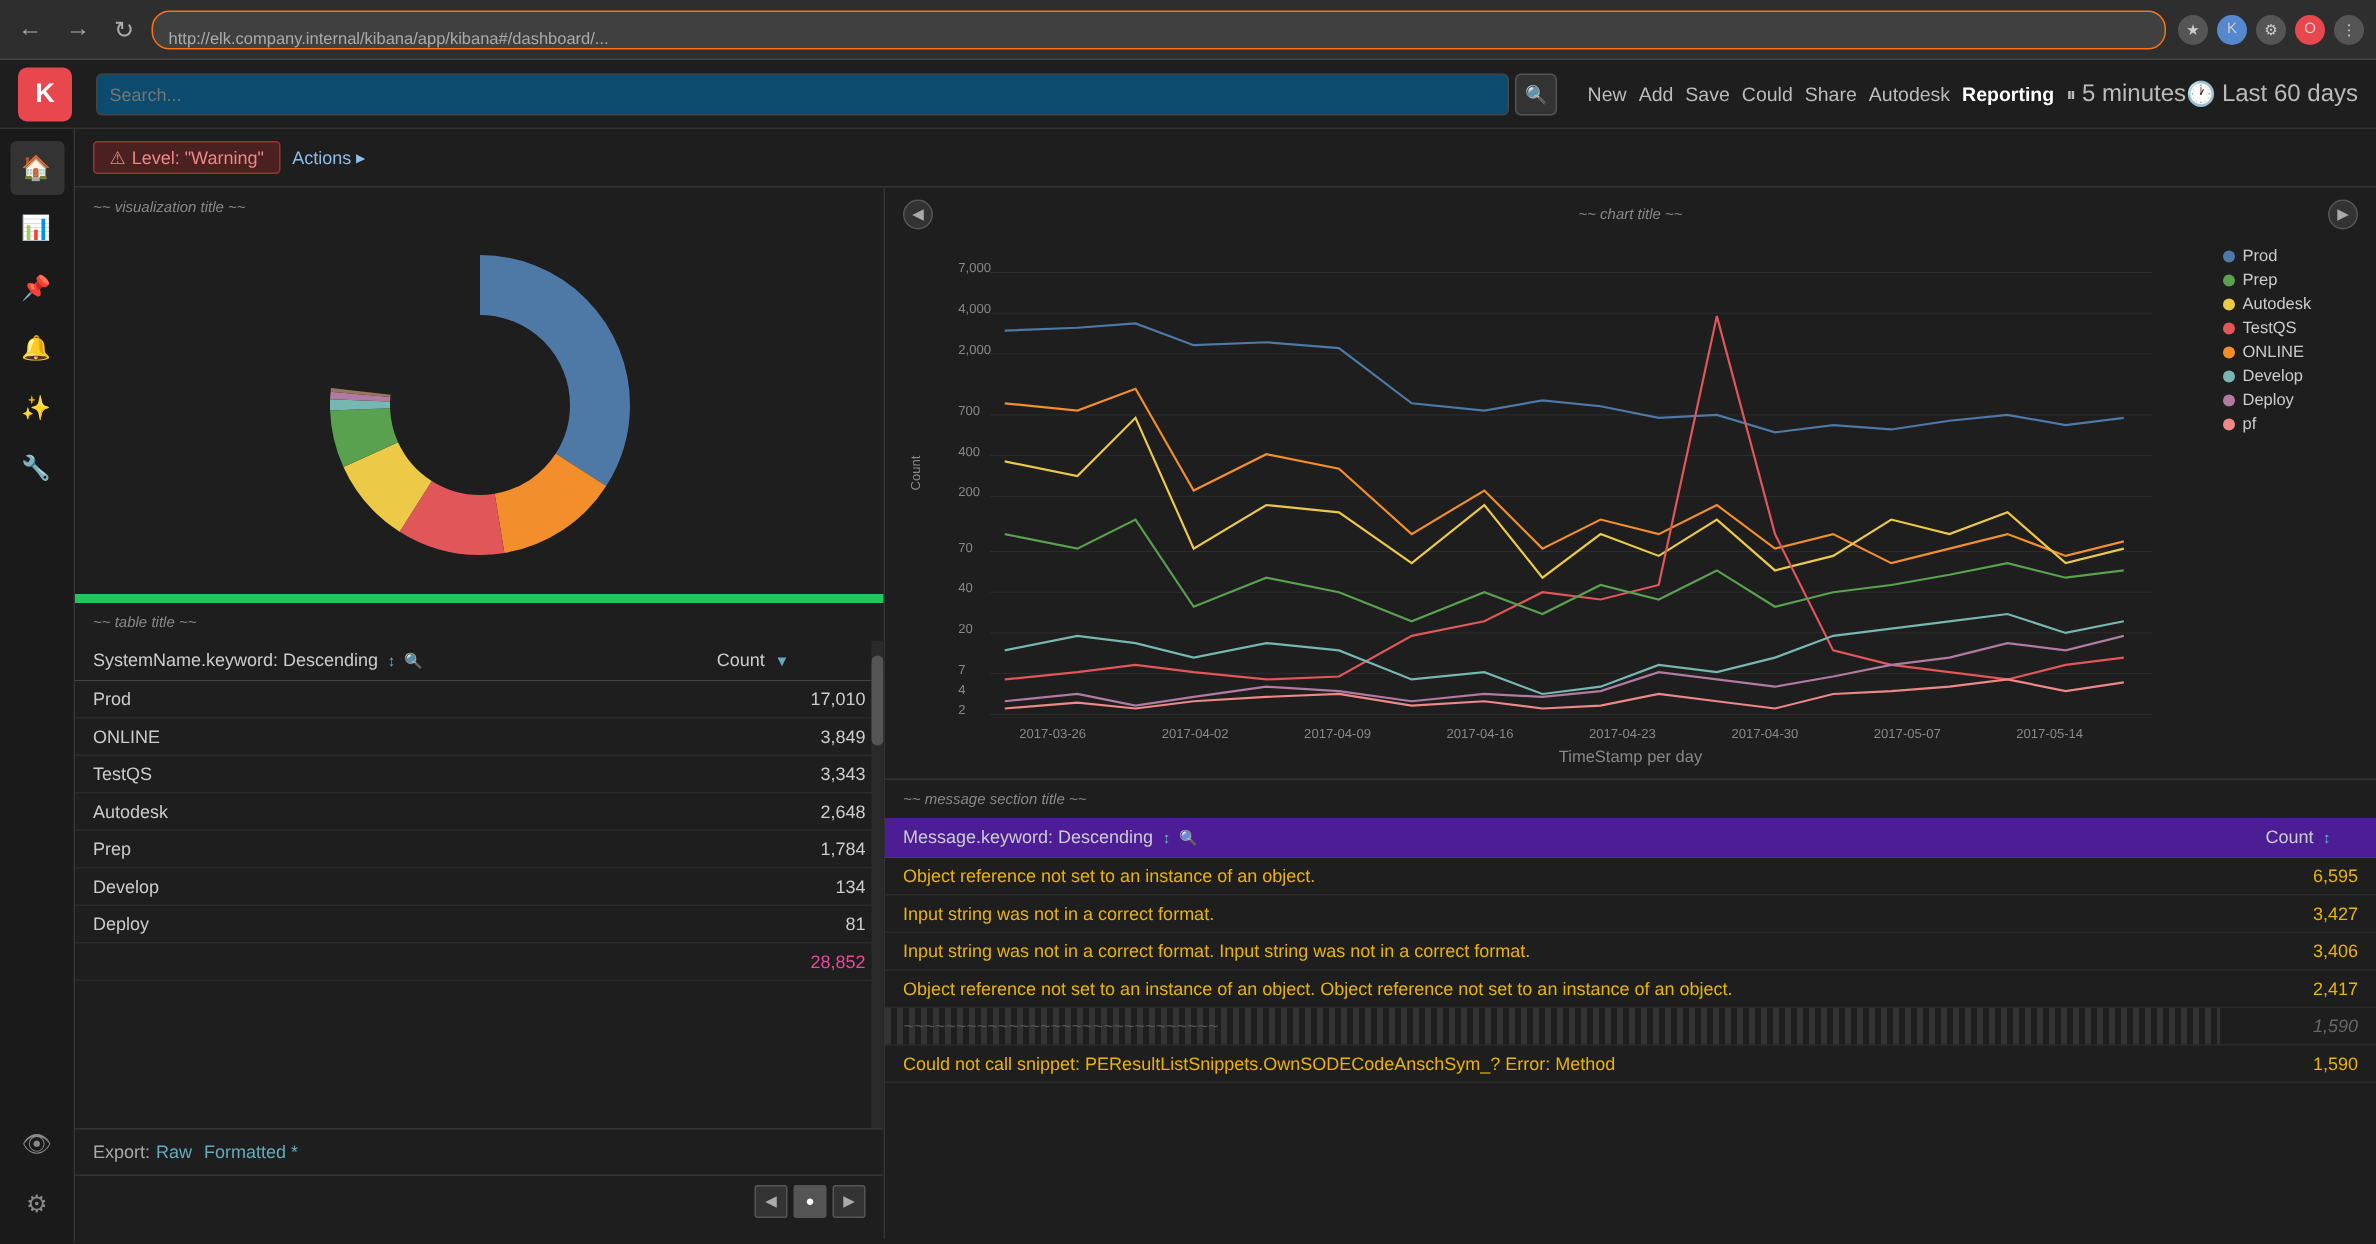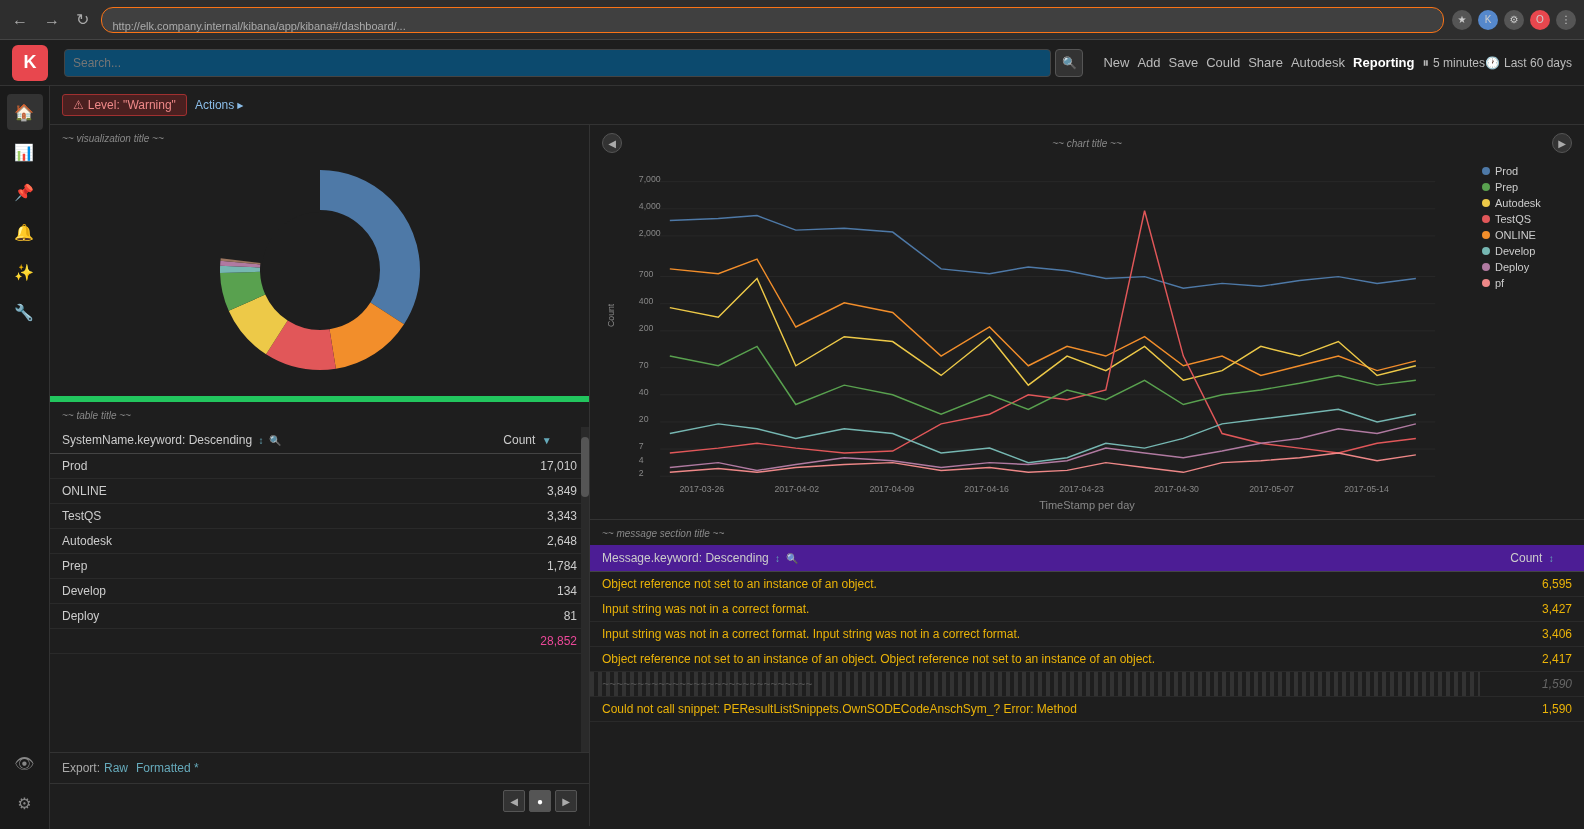--- a/index.html
+++ b/index.html
@@ -12,21 +12,21 @@
     .browser-icons { display: flex; gap: 6px; align-items: center; }
     .browser-icon { width: 20px; height: 20px; border-radius: 50%; background: #555; display: flex; align-items: center; justify-content: center; font-size: 10px; color: #ccc; cursor: pointer; }
 
     
     .app-header { background: #1e1e1e; height: 46px; display: flex; align-items: center; padding: 0 12px; border-bottom: 1px solid #333; }
     .app-logo { width: 36px; height: 36px; background: #e8474e; border-radius: 6px; display: flex; align-items: center; justify-content: center; color: white; font-weight: bold; font-size: 18px; margin-right: 16px; flex-shrink: 0; }
     .app-search { flex: 1; background: #0c4a6e; border: 1px solid #444; border-radius: 4px; height: 28px; padding: 0 8px; color: #ccc; font-size: 12px; }
     .header-actions { display: flex; align-items: center; margin-left: 16px; }
     .header-btn { color: #bbb; cursor: pointer; font-size: 13px; background: none; border: none; padding: 2px 4px; }
     .header-btn.active { color: #fff; font-weight: bold; }
-    .header-time { color: #bbb; font-size: 12px; display: flex; align-items: center; gap: 4px; }
+    .header-time { color: #bbb; font-size: 16px; display: flex; align-items: center; gap: 4px; }
 
     
     .main-layout { display: flex; height: calc(829px - 86px); }
 
     
     .sidebar { width: 50px; background: #1a1a1a; border-right: 1px solid #333; display: flex; flex-direction: column; align-items: center; padding: 8px 0; gap: 4px; }
     .sidebar-icon { width: 36px; height: 36px; display: flex; align-items: center; justify-content: center; border-radius: 4px; cursor: pointer; color: #888; font-size: 16px; }
     .sidebar-icon.active { color: #fff; background: #333; }
     .sidebar-spacer { flex: 1; }
 
@@ -51,21 +51,21 @@
     .section-title { font-size: 11px; color: #aaa; margin-bottom: 8px; font-style: italic; }
     .donut-container { display: flex; justify-content: center; align-items: center; padding: 8px 0; }
     .donut-svg { width: 220px; height: 220px; }
 
     
     .table-section { flex: 1; overflow: hidden; display: flex; flex-direction: column; padding: 8px 0; }
     .table-title { font-size: 11px; color: #aaa; padding: 0 12px 6px; font-style: italic; }
     .table-wrapper { flex: 1; overflow-y: auto; position: relative; }
     .data-table { width: 100%; border-collapse: collapse; }
     .data-table th { padding: 6px 12px; text-align: left; color: #ccc; font-size: 12px; font-weight: normal; border-bottom: 1px solid #444; position: sticky; top: 0; background: #1e1e1e; }
-    .data-table th.right { text-align: center; }
+    .data-table th.right { text-align: left; }
     .data-table td { padding: 5px 12px; color: #ccc; font-size: 12px; border-bottom: 1px solid #2a2a2a; }
     .data-table td.right { text-align: right; }
     .sort-icon { color: #6ab; font-size: 10px; margin-left: 3px; }
     .search-icon { color: #6ab; font-size: 10px; margin-left: 3px; cursor: pointer; }
     .total-row td { color: #ec4899; font-weight: normal; border-top: 1px solid #444; }
 
     
     .scroll-indicator { width: 8px; position: absolute; right: 0; top: 0; bottom: 0; background: #2a2a2a; }
     .scroll-thumb { width: 8px; height: 60px; background: #555; border-radius: 4px; margin-top: 10px; }
 

